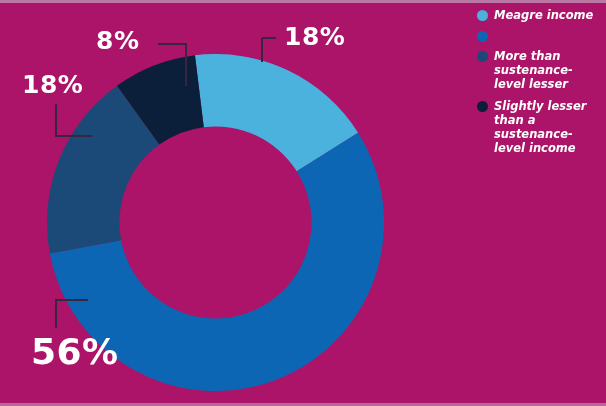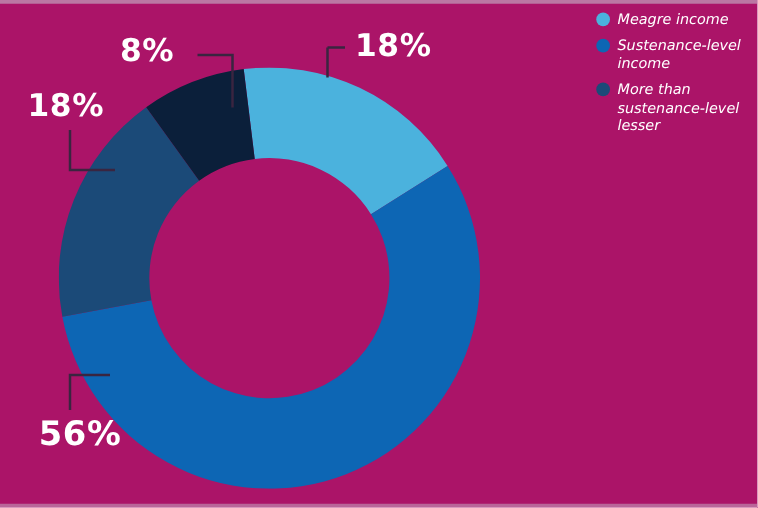--- a/index.html
+++ b/index.html
@@ -47,21 +47,21 @@
     color: #ffffff;
     font-weight: bold;
     font-size: 25px;
     letter-spacing: 0.5px;
     white-space: nowrap;
     line-height: 1;
   }
   #pct-meagre  { left: 284px; top: 24px; }
   #pct-slight  { left: 96px;  top: 28px; }
   #pct-more    { left: 22px;  top: 72px; }
-  #pct-sust    { left: 31px;  top: 334px; font-size: 27px; }
+  #pct-sust    { left: 31px;  top: 334px; font-size: 36px; }
 
   #leaders {
     position: absolute;
     left: 0; top: 0;
     width: 606px; height: 406px;
     pointer-events: none;
   }
 
   #legend {
     position: absolute;
@@ -80,21 +80,21 @@
     border-radius: 50%;
     flex: 0 0 auto;
     margin-top: 2px;
     margin-right: 6px;
   }
   .legend-label {
     color: #ffffff;
     font-style: italic;
     font-size: 11.5px;
     line-height: 1.23;
-    font-weight: 400;
+    font-weight: 700;
   }
 </style>
 </head>
 <body>
 
 <div id="page">
 
   <div id="top-edge"></div>
   <div id="bottom-edge"></div>
 
@@ -126,21 +126,24 @@
   <div class="pct-label" id="pct-more">18%</div>
   <div class="pct-label" id="pct-sust">56%</div>
 
   <div id="legend">
     <div class="legend-item">
       <span class="legend-dot" style="background: rgb(75, 178, 221);"></span>
       <span class="legend-label">Meagre income</span>
     </div>
     <div class="legend-item">
       <span class="legend-dot" style="background: rgb(13, 102, 180);"></span>
-      <span class="legend-label">Sustenance-level income</span>
     </div>
     <div class="legend-item">
       <span class="legend-dot" style="background: rgb(27, 74, 120);"></span>
       <span class="legend-label">More than sustenance-level lesser</span>
+    </div>
+    <div class="legend-item">
+      <span class="legend-dot" style="background: rgb(11, 31, 58);"></span>
+      <span class="legend-label">Slightly lesser than a sustenance-level income</span>
     </div>
   </div>
 
 </div>
 
 </body></html>

